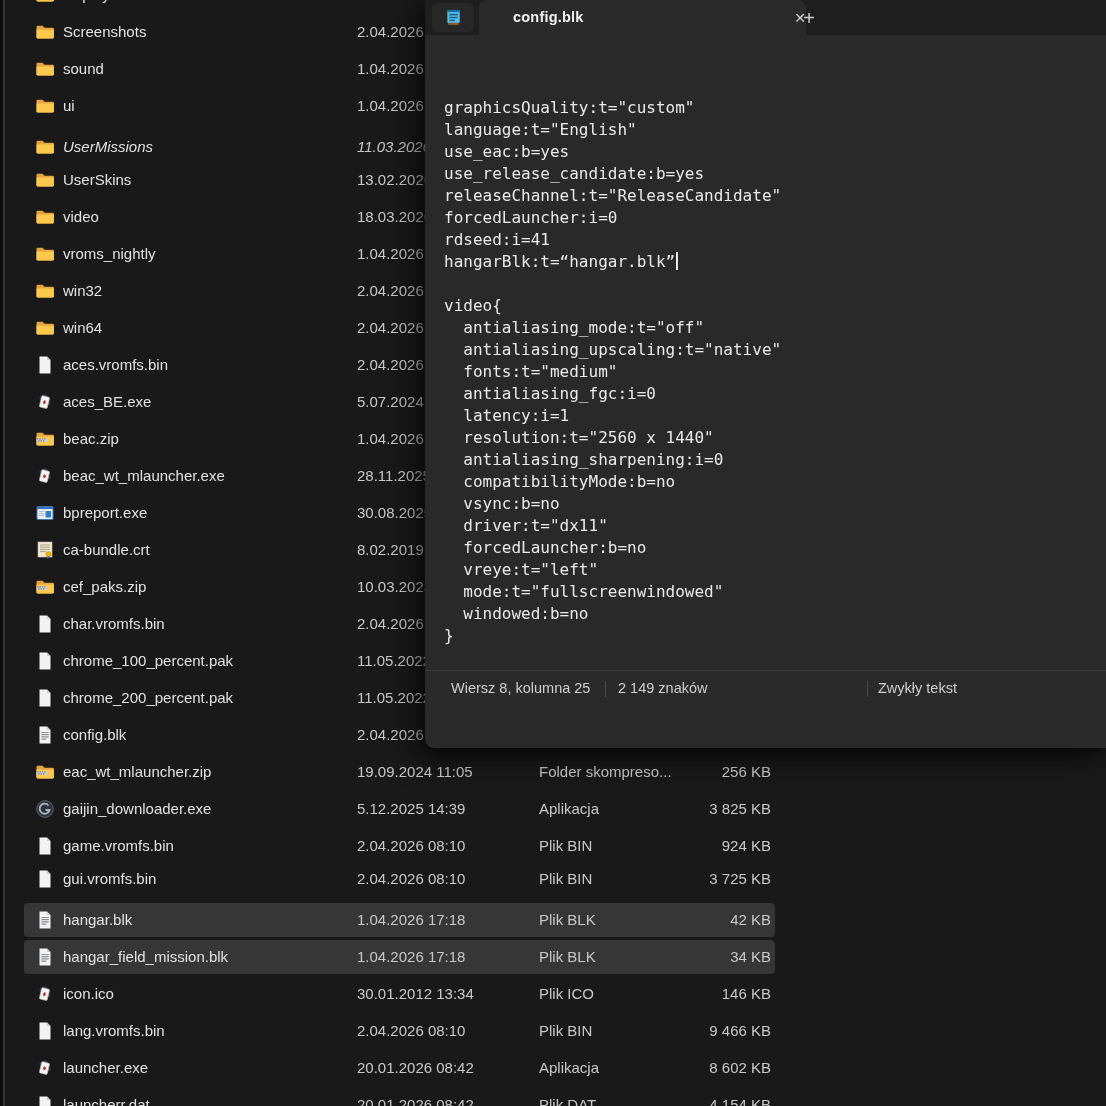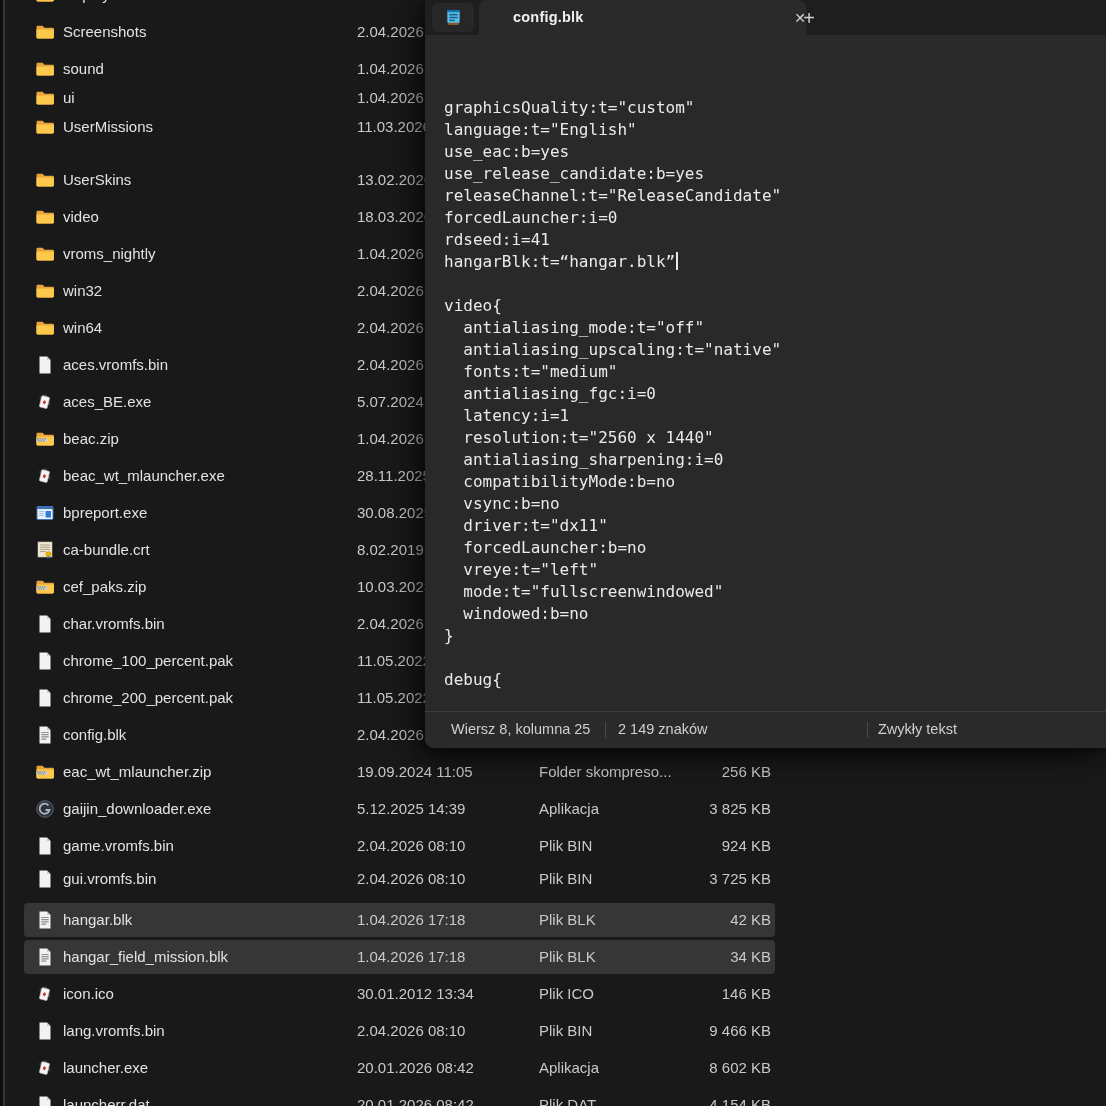--- a/index.html
+++ b/index.html
@@ -49,21 +49,21 @@
                 background:#2a2a2a; display:flex; align-items:center; padding-left:15px; }
   .np-menu-item { font-size:15.5px; color:#ececec; margin-right:34px; line-height:43px; }
   .np-editor { position:absolute; left:0; top:78px; width:100%; height:633px;
                background:#292929; overflow:hidden;
                padding:19px 0 0 19px; }
   .np-line { font-family:"DejaVu Sans Mono","Liberation Mono",monospace;
              font-size:16px; line-height:22px; height:22px; color:#eaeaea;
              white-space:pre; }
   .caret { display:inline-block; width:1.5px; height:18px; background:#e8e8e8;
            vertical-align:-3px; margin-left:1px; }
-  .np-status { position:absolute; left:0; top:711px; width:100%; height:37px;
+  .np-status { position:absolute; left:0; top:670px; width:100%; height:37px;
                background:#2a2a2a; border-top:1px solid #3c3c3c;
                border-bottom-left-radius:9px; font-size:14.5px; color:#cfcfcf;padding-left:6px; }
   .np-status .seg { position:absolute; top:9px; white-space:nowrap; }
   .np-status .sep { position:absolute; top:10px; width:1px; height:16px; background:#4a4a4a; }
   .seg-pos { left:26px; }  .sep1 { left:180px; }
   .seg-chars { left:193px; } .sep2 { left:442px; }
   .seg-fmt { left:453px; }
 </style>
 </head>
 <body>
@@ -104,34 +104,34 @@
             <svg viewBox="0 0 20 20">
               <path d="M1.5 5c0-.7.5-1.2 1.2-1.2h4.9l1.9 1.9h8.2c.7 0 1.2.5 1.2 1.2v8.3c0 .7-.5 1.2-1.2 1.2H2.7c-.7 0-1.2-.5-1.2-1.2z" fill="#e8a33d"></path>
               <path d="M1.5 7.6h17.4v7.6c0 .7-.5 1.2-1.2 1.2H2.7c-.7 0-1.2-.5-1.2-1.2z" fill="#fdc94c"></path>
             </svg>
           </span>
           <span class="cell nm">sound</span>
           <span class="cell dt">1.04.2026 1</span>
           <span class="cell tp"></span>
           <span class="cell sz"></span>
         </div>
-        <div class="row" style="top: 80px;">
+        <div class="row" style="top: 88px;">
           <span class="hl"></span>
           <span class="cell ic">
             <svg viewBox="0 0 20 20">
               <path d="M1.5 5c0-.7.5-1.2 1.2-1.2h4.9l1.9 1.9h8.2c.7 0 1.2.5 1.2 1.2v8.3c0 .7-.5 1.2-1.2 1.2H2.7c-.7 0-1.2-.5-1.2-1.2z" fill="#e8a33d"></path>
               <path d="M1.5 7.6h17.4v7.6c0 .7-.5 1.2-1.2 1.2H2.7c-.7 0-1.2-.5-1.2-1.2z" fill="#fdc94c"></path>
             </svg>
           </span>
           <span class="cell nm">ui</span>
           <span class="cell dt">1.04.2026 2</span>
           <span class="cell tp"></span>
           <span class="cell sz"></span>
         </div>
-        <div class="row" style="top: 109px;">
+        <div class="row" style="top: 129px; font-style: italic;">
           <span class="hl"></span>
           <span class="cell ic">
             <svg viewBox="0 0 20 20">
               <path d="M1.5 5c0-.7.5-1.2 1.2-1.2h4.9l1.9 1.9h8.2c.7 0 1.2.5 1.2 1.2v8.3c0 .7-.5 1.2-1.2 1.2H2.7c-.7 0-1.2-.5-1.2-1.2z" fill="#e8a33d"></path>
               <path d="M1.5 7.6h17.4v7.6c0 .7-.5 1.2-1.2 1.2H2.7c-.7 0-1.2-.5-1.2-1.2z" fill="#fdc94c"></path>
             </svg>
           </span>
           <span class="cell nm">UserMissions</span>
           <span class="cell dt">11.03.2026</span>
           <span class="cell tp"></span>

